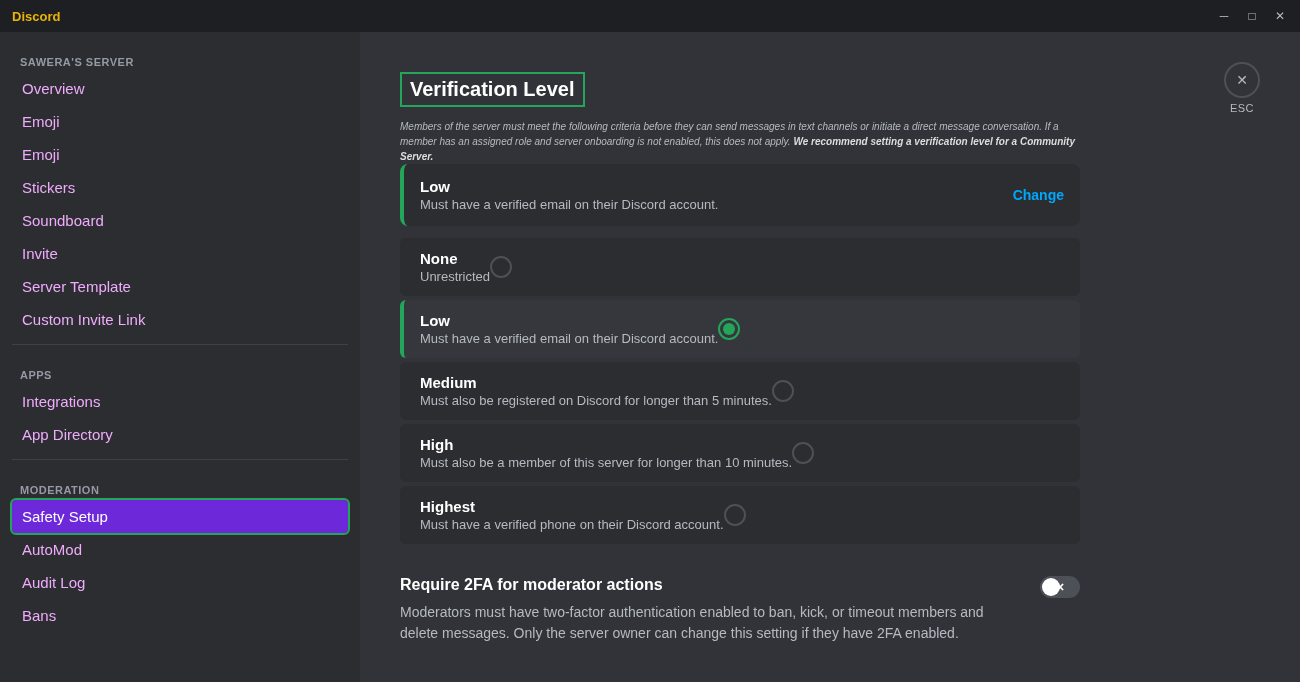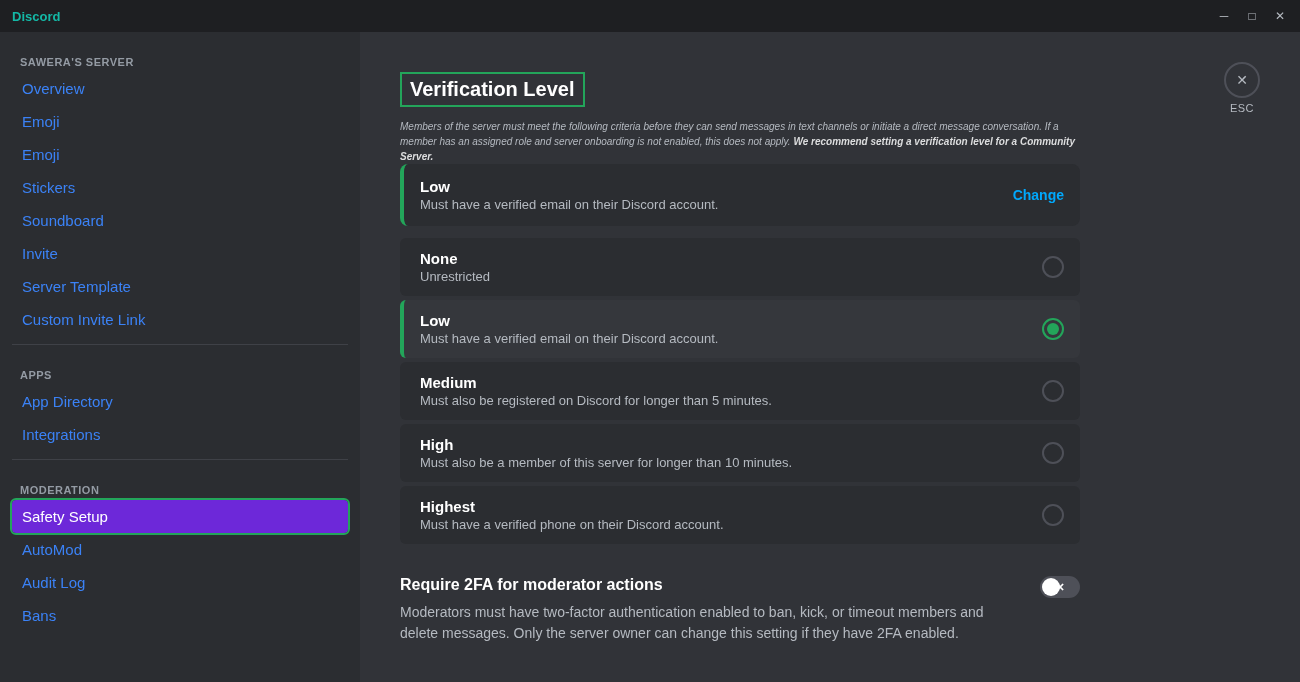--- a/index.html
+++ b/index.html
@@ -19,21 +19,21 @@
       height: 32px;
       background: #1e1f22;
       display: flex;
       align-items: center;
       justify-content: space-between;
       padding: 0 12px;
       flex-shrink: 0;
     }
     .titlebar-left {
       font-size: 13px;
-      color: #14b8a6;
+      color: #eab308;
       font-weight: 600;
     }
     .titlebar-controls {
       display: flex;
       gap: 12px;
     }
     .titlebar-btn {
       width: 16px;
       height: 16px;
       display: flex;
@@ -69,21 +69,21 @@
       text-transform: uppercase;
       letter-spacing: 0.5px;
       padding: 16px 8px 4px 8px;
     }
 
     .sidebar-item {
       padding: 8px 10px;
       border-radius: 4px;
       cursor: pointer;
       font-size: 15px;
-      color: #3b82f6;
+      color: #f0abfc;
       display: flex;
       align-items: center;
     }
     .sidebar-item.active {
       background: #6d28d9;
       color: #ffffff;
       outline: 2px solid #23a55a;
     }
 
     .sidebar-divider {
@@ -194,21 +194,20 @@
       max-width: 680px;
       margin-bottom: 32px;
     }
 
     .level-option {
       background: #2b2d31;
       border-radius: 6px;
       padding: 12px 16px;
       display: flex;
       align-items: center;
-      justify-content: space-between;
       cursor: pointer;
       border-left: 4px solid transparent;
     }
     .level-option.selected {
       border-left: 4px solid #23a55a;
       background: #35373c;
     }
     .level-option-left {}
     .level-option-name {
       font-size: 15px;
@@ -336,24 +335,24 @@
     </div>
     <div class="sidebar-item">
       <span>Custom Invite Link</span>
     </div>
 
     <div class="sidebar-divider"></div>
 
     <div class="sidebar-section-label">APPS</div>
 
     <div class="sidebar-item">
+      <span>Integrations</span>
+    </div>
+    <div class="sidebar-item">
       <span>App Directory</span>
-    </div>
-    <div class="sidebar-item">
-      <span>Integrations</span>
     </div>
 
     <div class="sidebar-divider"></div>
 
     <div class="sidebar-section-label">MODERATION</div>
 
     <div class="sidebar-item active">
       <span>Safety Setup</span>
     </div>
     <div class="sidebar-item">

